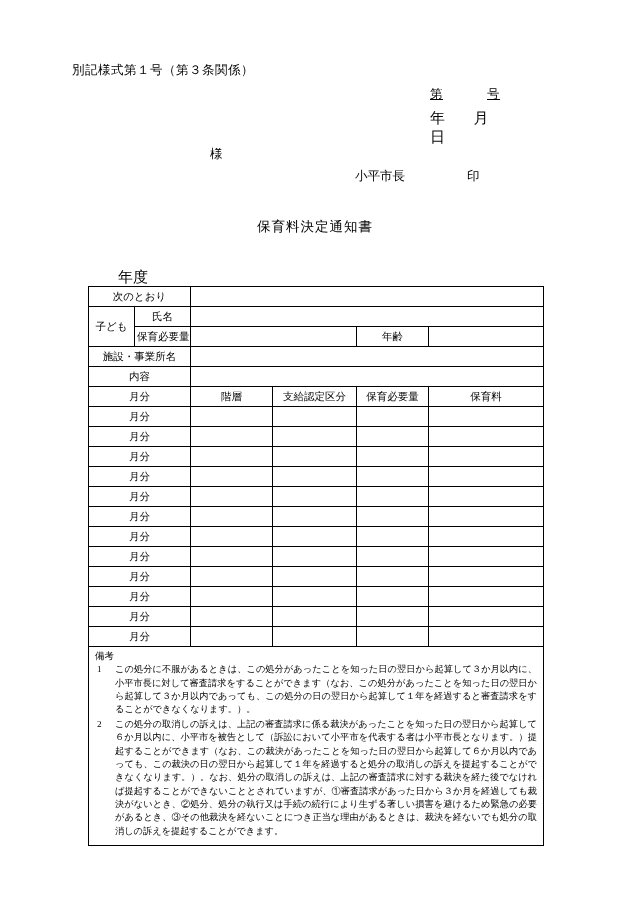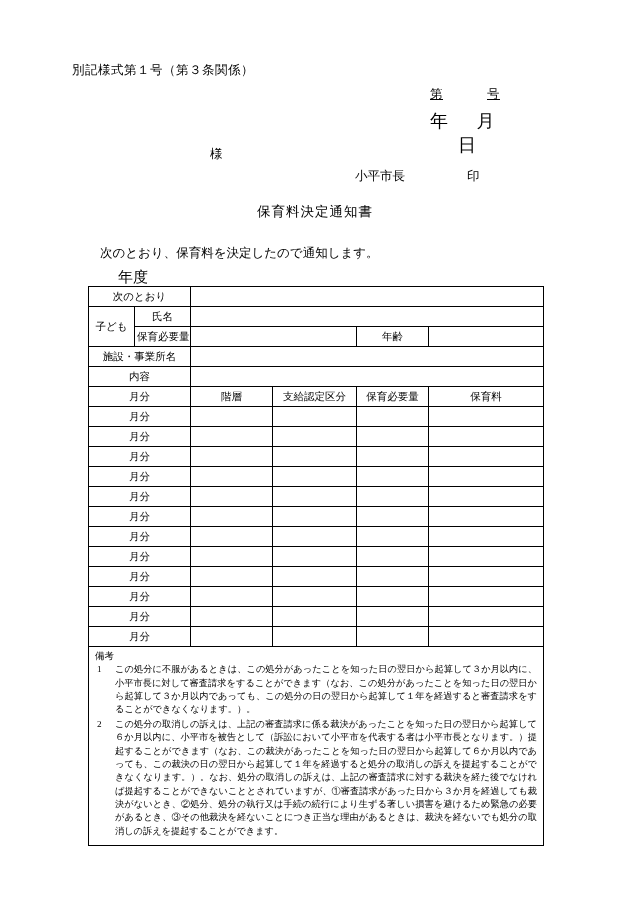--- a/index.html
+++ b/index.html
@@ -38,21 +38,21 @@
     text-decoration: underline;
   }
   .doc-number-row .gap {
     display: inline-block;
     width: 44px;
   }
   .doc-date-row {
     position: absolute;
     left: 430px;
     top: 109px;
-    font-size: 18px;
+    font-size: 15px;
     letter-spacing: 0.5px;
   }
   .doc-date-row .gap {
     display: inline-block;
     width: 28px;
   }
   .addressee {
     position: absolute;
     left: 210px;
     top: 146px;
@@ -64,21 +64,21 @@
     top: 168px;
     font-size: 12.5px;
   }
   .issuer .seal {
     display: inline-block;
     margin-left: 62px;
   }
   .doc-title {
     position: absolute;
     left: 0;
-    top: 203px;
+    top: 218px;
     width: 630px;
     text-align: center;
     font-size: 13.5px;
     letter-spacing: 1px;
   }
   .lead {
     position: absolute;
     left: 100px;
     top: 245px;
     font-size: 12.5px;
@@ -158,21 +158,20 @@
   </div>
 
   <div class="addressee">様</div>
 
   <div class="issuer">
     <span>小平市長</span><span class="seal">印</span>
   </div>
 
   <div class="doc-title">保育料決定通知書</div>
 
-  <div class="lead">次のとおり、保育料を決定したので通知します。</div>
 
   <div class="fiscal-year">年度</div>
 
   <table class="main">
     <colgroup>
       <col style="width:46px">
       <col style="width:56px">
       <col style="width:82px">
       <col style="width:84px">
       <col style="width:72px">

